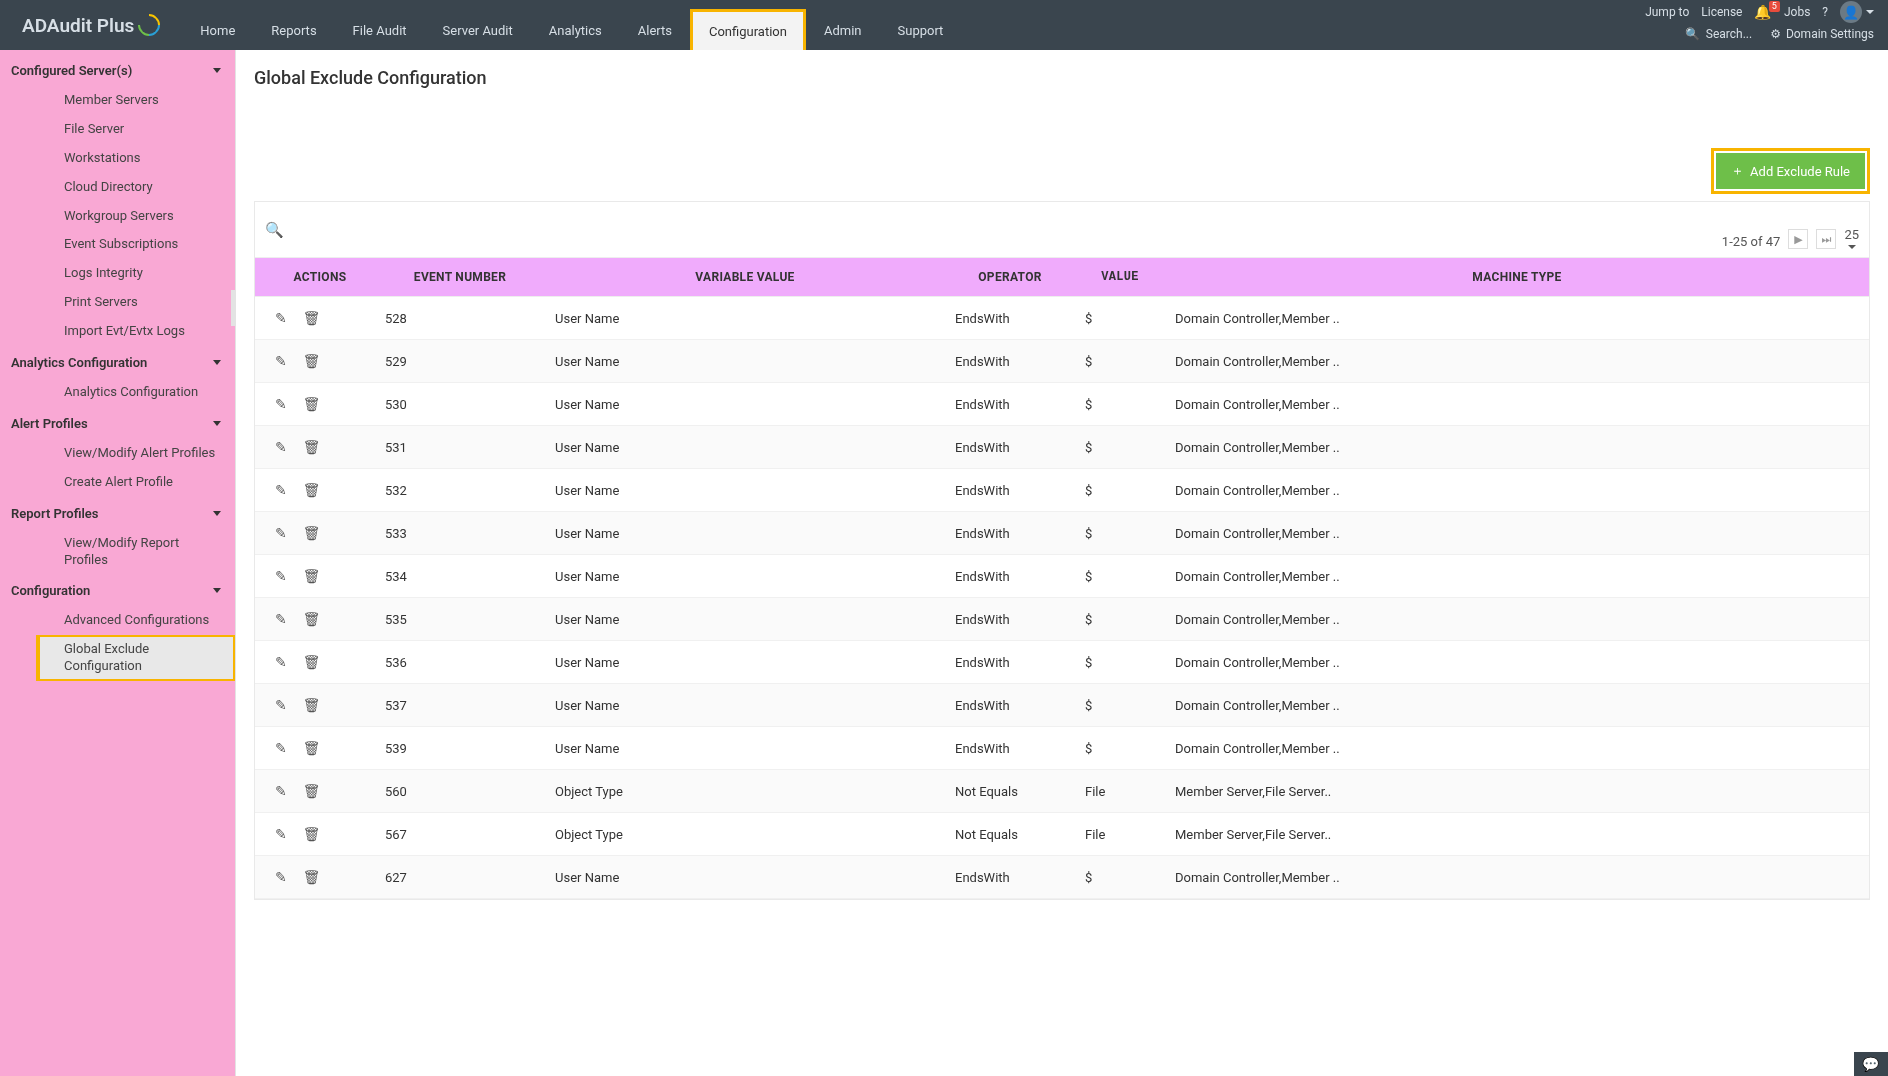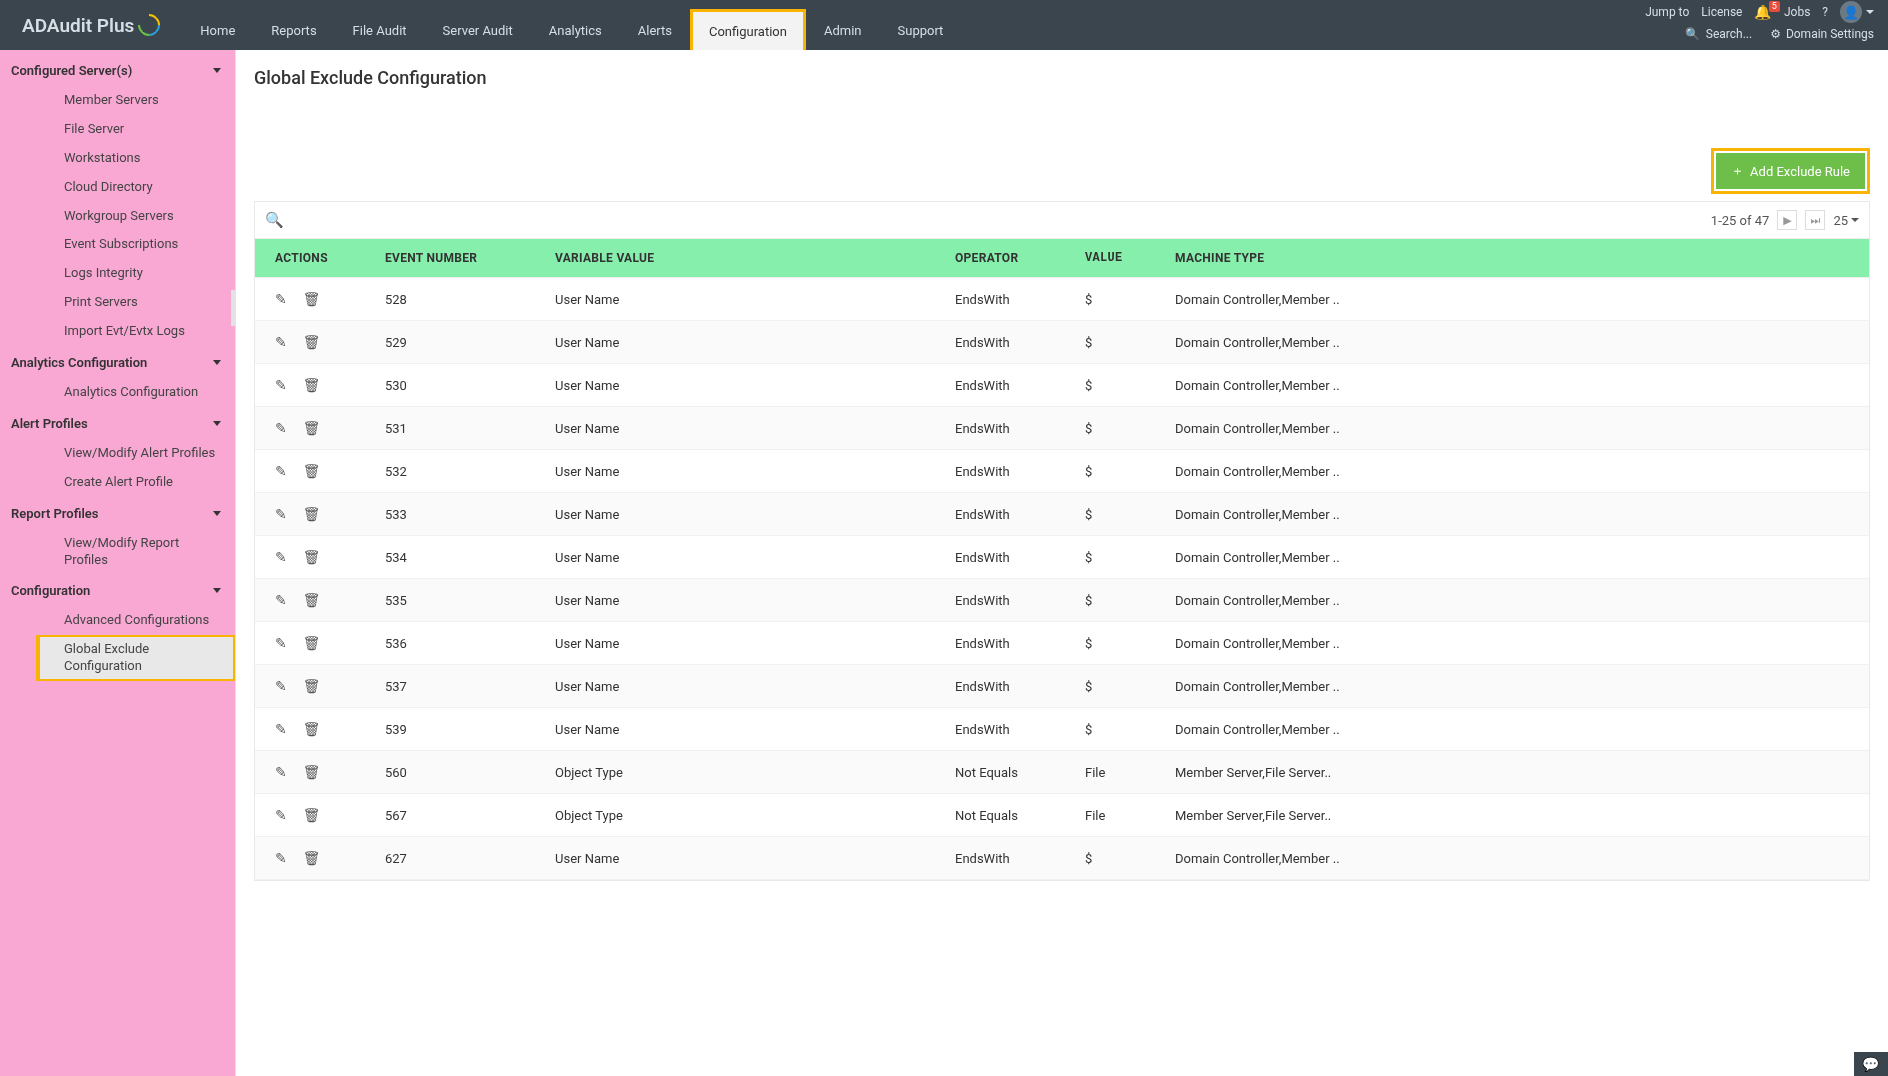--- a/index.html
+++ b/index.html
@@ -33,26 +33,26 @@
 .side-drag { position: absolute; right: -6px; top: 240px; width: 10px; height: 36px; background: #e3e3e3; border-radius: 0 5px 5px 0; cursor: ew-resize; }
 
 .main { flex: 1; background: #fff; overflow-y: auto; position: relative; }
 .page-title { font-size: 18px; font-weight: 500; color: #333; padding: 17px 0 18px 18px; }
 .addbtn-wrap { position: absolute; right: 18px; top: 98px; border: 3px solid #f8b400; padding: 2px; }
 .addbtn { background: #6ebf49; color: #fff; padding: 9px 15px; cursor: pointer; display: flex; align-items: center; gap: 6px; font-size: 13px; }
 
 .table-area { margin: 0 18px; border: 1px solid #e9e9e9; margin-top: 95px; }
 .table-toolbar { display: flex; justify-content: space-between; align-items: center; padding: 8px 10px; border-bottom: 1px solid #eee; color: #555; }
 .table-toolbar .mag { font-size: 15px; cursor: pointer; color: #555;}
-.pager { display: flex; align-items: center; gap: 8px; font-size: 13px; color: #555; }
+.pager { display: flex; align-items: flex-end; gap: 8px; font-size: 13px; color: #555; margin-top: 17px; }
 .pager .pgbtn { width: 20px; height: 20px; border: 1px solid #ddd; display: flex; align-items: center; justify-content: center; cursor: pointer; color: #999; font-size: 11px; }
-.pgdrop { display: flex; align-items: center; gap: 3px; cursor: pointer; }
+.pgdrop { display: flex; align-items: center; gap: 3px; cursor: pointer; flex-direction: column; }
 
 table.data { width: 100%; border-collapse: collapse; }
-table.data thead th { text-align: left; padding: 12px 10px; background: #86efac; font-size: 12px; font-weight: 700; letter-spacing: .3px; color: #333; border-bottom: 1px solid #eee; }
+table.data thead th { text-align: center; padding: 12px 10px; background: #f0abfc; font-size: 12px; font-weight: 700; letter-spacing: .3px; color: #333; border-bottom: 1px solid #eee; }
 table.data tbody tr { border-bottom: 1px solid #f0f0f0; }
 table.data tbody tr:nth-child(even) { background: #fafafa; }
 table.data tbody td { padding: 13px 10px; font-size: 13px; color: #333; vertical-align: middle; }
 .col-actions { width: 120px; padding-left: 20px !important; }
 .col-event { width: 170px; }
 .col-var { width: 400px; }
 .col-op { width: 130px; }
 .col-val { width: 90px; font-family: Liberation Mono, monospace; }
 .act-icon { color: #555; margin-right: 16px; cursor: pointer; font-size: 14px; display: inline-block; }
 

